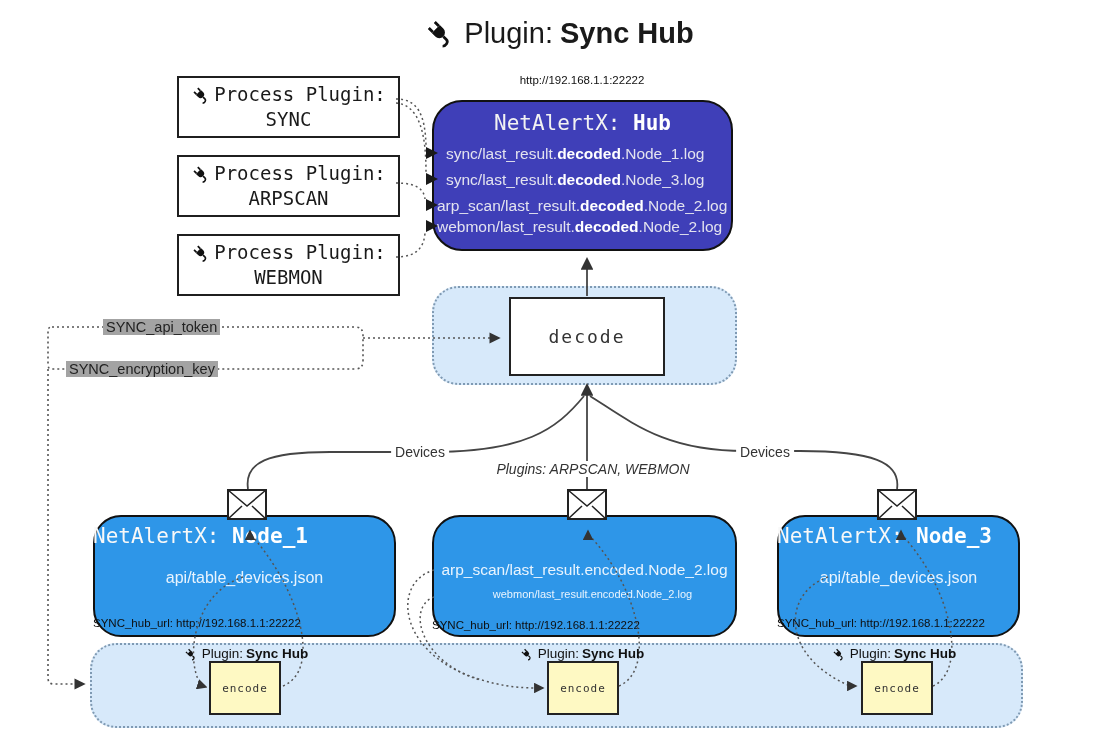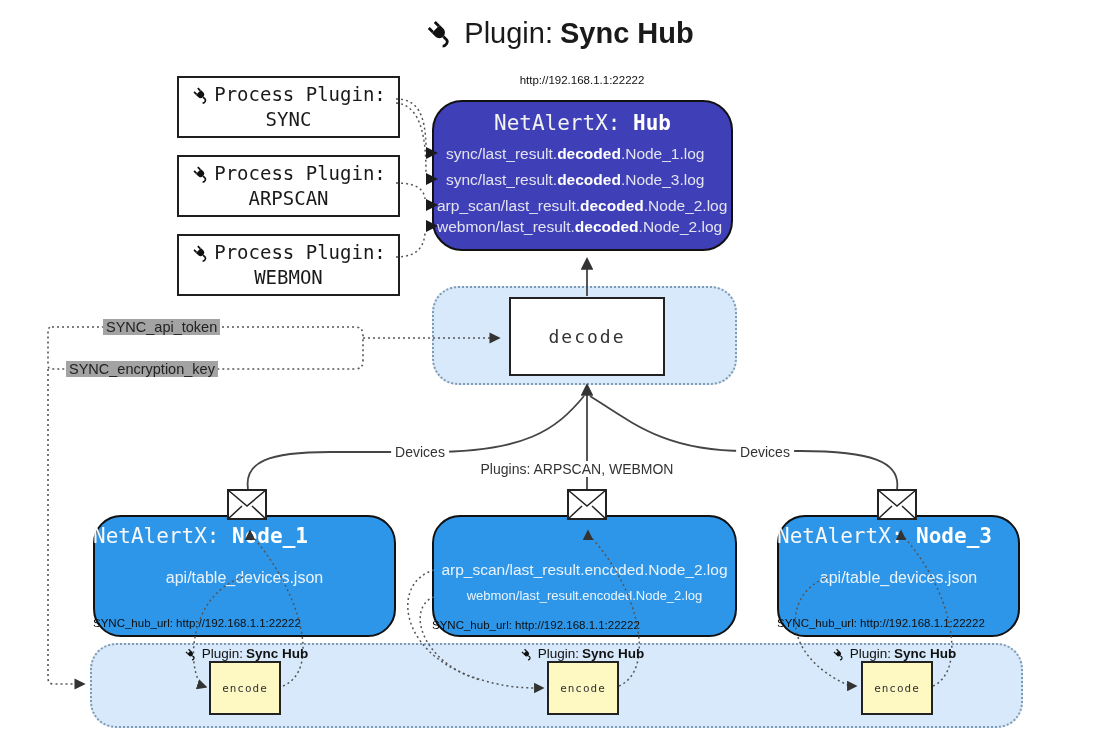--- a/index.html
+++ b/index.html
@@ -43,34 +43,34 @@
               z-index:3;display:flex;align-items:center;justify-content:center;
               font-size:18px;letter-spacing:2px;color:#333;box-sizing:border-box;}
 
   
   .cfg{background:#a3a3a3;padding:0 3px;font-size:14.5px;color:#222;z-index:6;white-space:nowrap;}
   .cfg-token{left:103px;top:319px;} .cfg-key{left:66px;top:361px;}
 
   
   .edge-label{background:#fff;padding:0 4px;font-size:14px;color:#333;z-index:6;white-space:nowrap;
               transform:translateX(-50%);}
-  .el-dev-l{left:420px;top:444px;} .el-plugins{left:577px;top:461px;} .el-dev-r{left:765px;top:444px;}
+  .el-dev-l{left:420px;top:444px;} .el-plugins{left:593px;top:461px;font-style:italic;} .el-dev-r{left:765px;top:444px;}
 
   
   .node{background:var(--node-fill);border:2.5px solid #111;border-radius:28px;z-index:2;box-sizing:border-box;}
   .node1{left:93px;top:515px;width:303px;height:122px;}
   .node2{left:432px;top:515px;width:305px;height:122px;}
   .node3{left:777px;top:515px;width:243px;height:122px;}
   .node-title{text-align:left;font-size:21px;color:#f8f8f8;z-index:3;white-space:nowrap;}
   .node-title b{color:#fff;}
   .nt1{left:93px;top:524px;width:303px;} .nt2{left:432px;top:524px;width:305px;} .nt3{left:777px;top:524px;width:243px;}
   .node-file{text-align:center;font-size:16px;color:#e9f4fe;z-index:3;white-space:nowrap;}
   .nf1{left:93px;top:569px;width:303px;}
   .nf2a{left:432px;top:561px;width:305px;font-size:15.5px;}
-  .nf2b{left:432px;top:588px;width:305px;font-size:13px;}
+  .nf2b{left:432px;top:588px;width:305px;font-size:11px;padding-left:8px;}
   .nf3{left:777px;top:569px;width:243px;}
   .node-url{font-size:11.5px;color:#0e0e0e;z-index:3;white-space:nowrap;}
   .nu1{left:93px;top:617px;width:303px;} .nu2{left:432px;top:619px;width:305px;} .nu3{left:777px;top:617px;width:243px;}
 
   
   .envelope{width:40px;height:31px;z-index:6;}
   .env1{left:227px;top:489px;} .env2{left:567px;top:489px;} .env3{left:877px;top:489px;}
 
   
   .band{left:90px;top:643px;width:933px;height:85px;background:var(--band-fill);

